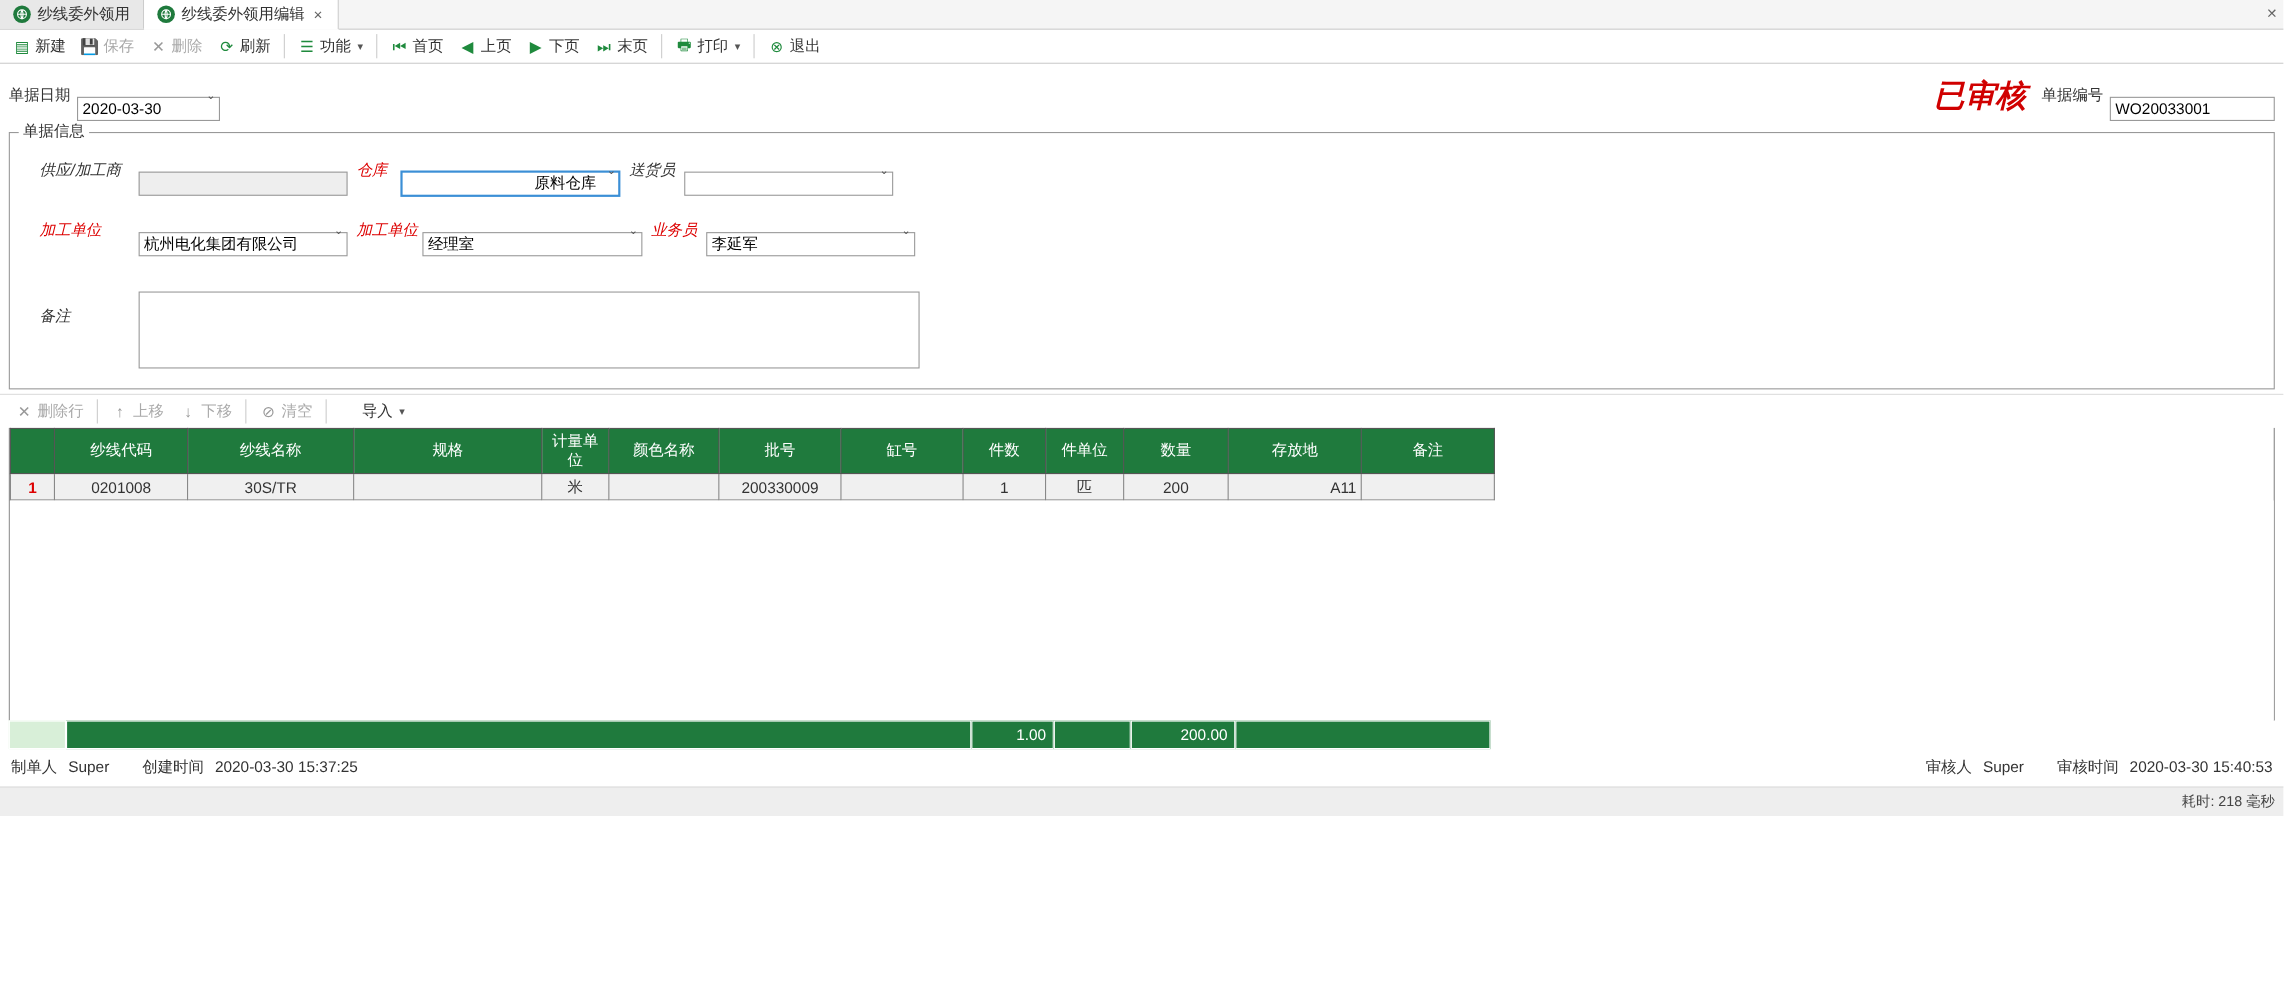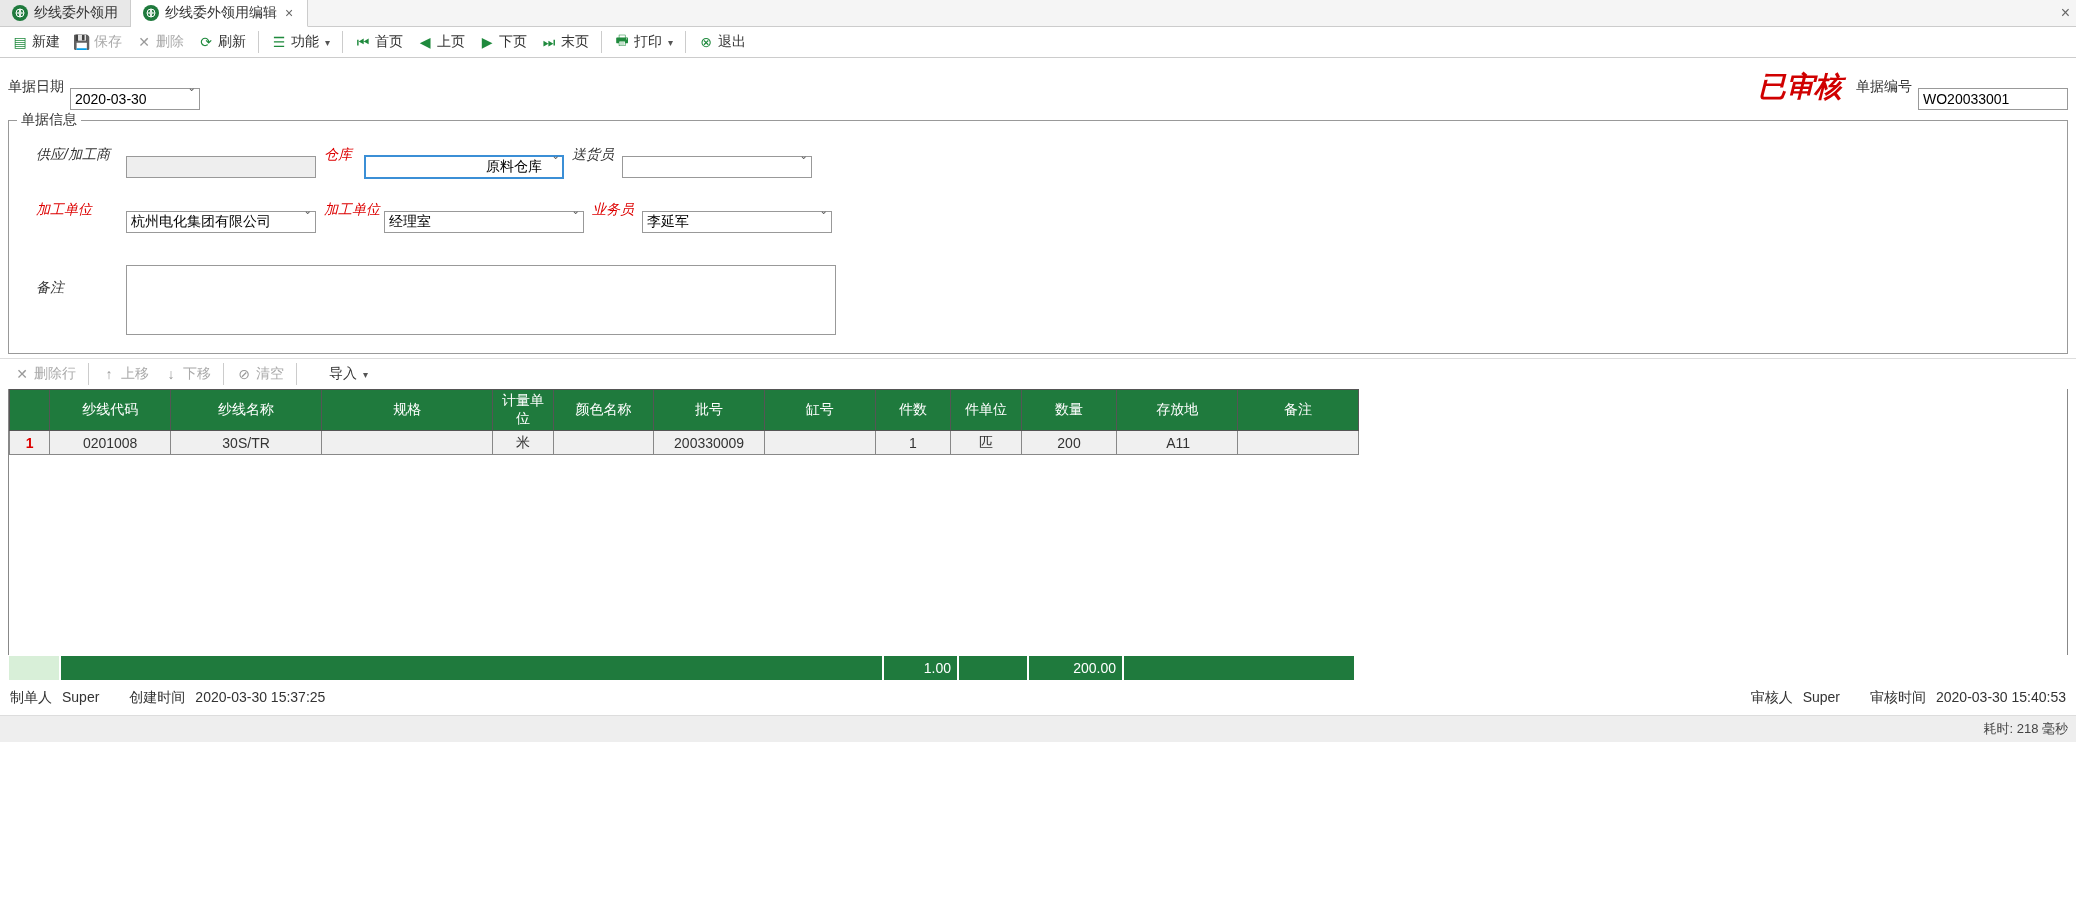--- a/index.html
+++ b/index.html
@@ -47,21 +47,21 @@
 
 
 .gridbar { display: flex; align-items: center; padding: 4px 8px; gap: 2px; border-top: 1px solid #ddd; }
 
 
 .grid-wrap { margin: 0 8px; border-left: 1px solid #888; border-right: 1px solid #888; }
 table.grid { border-collapse: collapse; width: 1350px; border-radius: 16px; }
 .grid th { background: #1f7a3d; color: #fff; font-weight: normal; border: 1px solid #555; padding: 2px 4px; text-align: center; font-size: 14px; }
 .grid td { border: 1px solid #888; padding: 2px 4px; background: #f0f0f0; text-align: center; height: 24px; }
 .grid td.rownum { color: #d00; font-weight: bold; width: 40px; }
-.grid td.left { text-align: center; padding-left: 6px; margin-left: 44px; }
+.grid td.left { text-align: right; padding-left: 6px; margin-left: 44px; }
 .grid-body { height: 200px; overflow: auto; background: #fff; }
 
 
 .totals { display: flex; margin: 0 8px; }
 .totals .cell { background: #1f7a3d; color: #fff; border: 1px solid #fff; height: 26px; display: flex; align-items: center; justify-content: flex-end; padding-right: 6px; }
 .totals .blank-start { width: 52px; background: #d8efd8; border: 1px solid #fff; }
 
 
 .bottom1 { display: flex; padding: 8px 10px; gap: 30px; font-size: 14px; color: #333; }
 .bottom1 .pair { display: flex; gap: 10px; }

